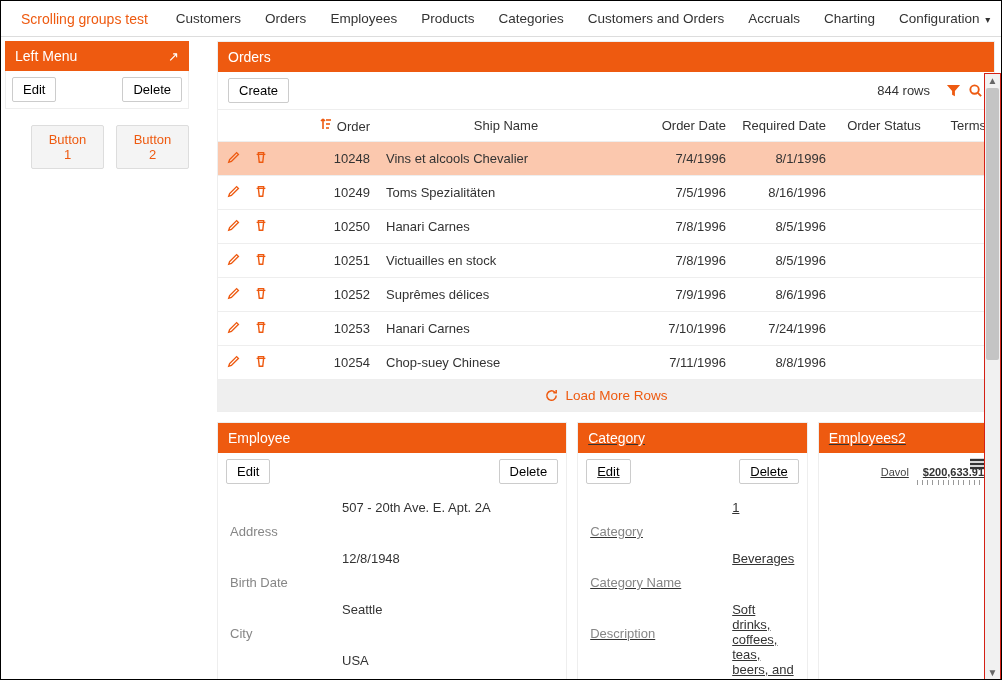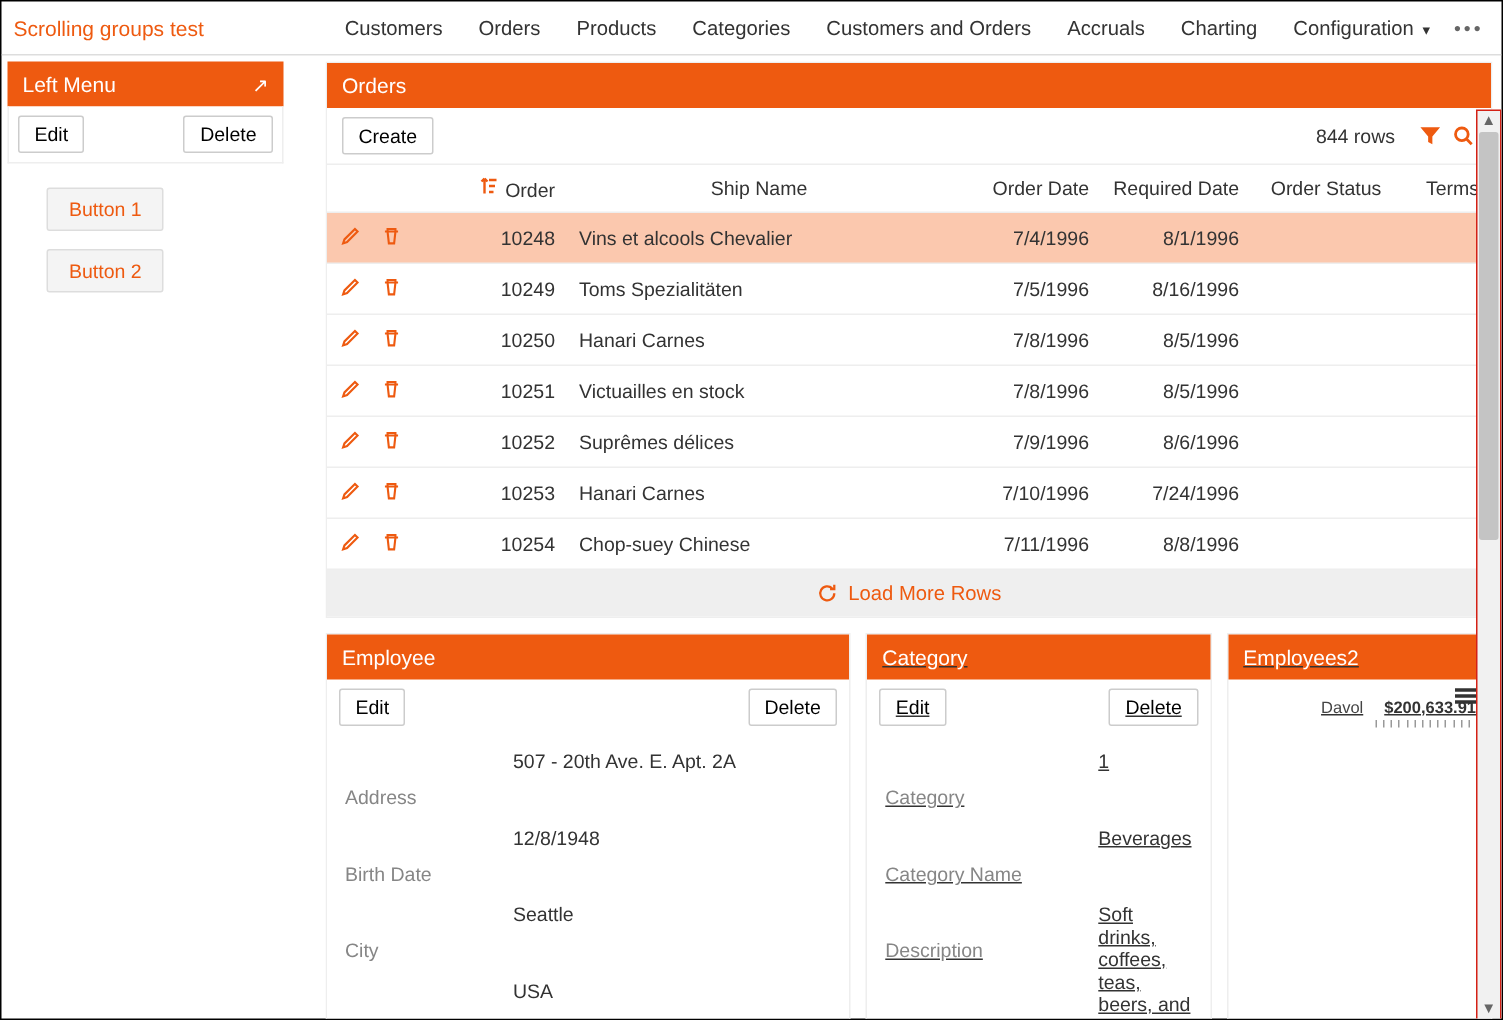--- a/index.html
+++ b/index.html
@@ -1,34 +1,34 @@
 <!DOCTYPE html>
 <html><head>
 <meta charset="utf-8">
 <style>
   * { box-sizing: border-box; margin: 0; padding: 0; }
   body { font-family: "Segoe UI", Arial, sans-serif; font-size: 13px; color: #333; background: #fff; width: 1002px; height: 680px; overflow: hidden; border: 1px solid #000; position: relative; }
   
   
   .topbar { display: flex; align-items: center; height: 36px; padding: 0 8px; border-bottom: 1px solid #ddd; }
-  .brand { color: #ee5a10; font-size: 14px; padding-right: 16px; white-space: nowrap; }
+  .brand { color: #ee5a10; font-size: 14px; padding-right: 16px; white-space: nowrap; margin-left: 12px; }
   .nav { display: flex; gap: 0; margin-left: auto; align-items: center; }
   .nav-item { padding: 8px 12px; font-size: 13.5px; cursor: pointer; white-space: nowrap; }
   .nav-item .chev { font-size: 10px; margin-left: 2px; }
   .nav-more { padding: 0 4px; color: #666; cursor: pointer; letter-spacing: 2px; }
 
   .main { display: flex; height: calc(680px - 36px); position: relative; }
 
   
   .sidebar { width: 188px; padding: 4px 0 0 4px; flex-shrink: 0; }
   .panel-head { background: #ee5a10; color: #fff; padding: 7px 10px; font-size: 14px; display: flex; align-items: center; justify-content: space-between; }
   .panel-head .popout { font-size: 13px; }
   .side-controls { display: flex; justify-content: space-between; background: #fff; padding: 6px; border: 1px solid #eee; border-top: none; }
   .btn { background: #fff; border: 1px solid #ccc; padding: 4px 10px; font-size: 13px; cursor: pointer; border-radius: 2px; }
-  .btn-stack { padding: 16px 0 0 26px; display: flex; flex-direction: column; gap: 12px; align-items: flex-start; }
+  .btn-stack { padding: 16px 0 0 26px; display: flex; flex-direction: row; gap: 12px; align-items: flex-start; }
   .obtn { background: #f4f4f4; border: 1px solid #ddd; color: #ee5a10; padding: 6px 14px; font-size: 13px; cursor: pointer; border-radius: 2px; }
 
   
   .content { flex: 1; padding: 4px 6px 0 28px; overflow: hidden; position: relative; }
   .content-inner { height: 100%; overflow: hidden; }
 
   .card { border: 1px solid #eee; background: #fff; margin-bottom: 10px; }
   
   .orders .toolbar { display: flex; align-items: center; padding: 6px 10px; border-bottom: 1px solid #eee; }
   .orders .toolbar .spacer { flex: 1; }
@@ -79,20 +79,21 @@
   .vscroll .thumb { position:absolute; top:14px; width:13px; bottom: 320px; background:#c4c4c4; border-radius:2px;}
 </style>
 </head>
 <body>
 
 <div class="topbar">
   <div class="brand">Scrolling groups test</div>
   <div class="nav">
     <div class="nav-item">Customers</div>
     <div class="nav-item">Orders</div>
+    <div class="nav-item">Employees</div>
     <div class="nav-item">Products</div>
     <div class="nav-item">Categories</div>
     <div class="nav-item">Customers and Orders</div>
     <div class="nav-item">Accruals</div>
     <div class="nav-item">Charting</div>
     <div class="nav-item"><span>Configuration</span> <span class="chev">▾</span></div>
     <div class="nav-more">•••</div>
 
   </div>
 </div>

